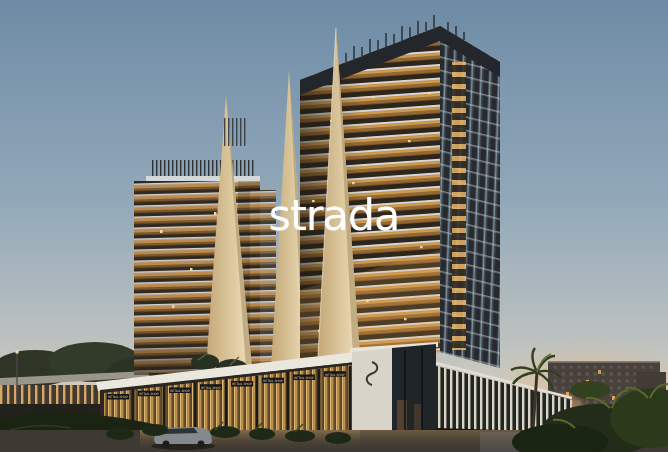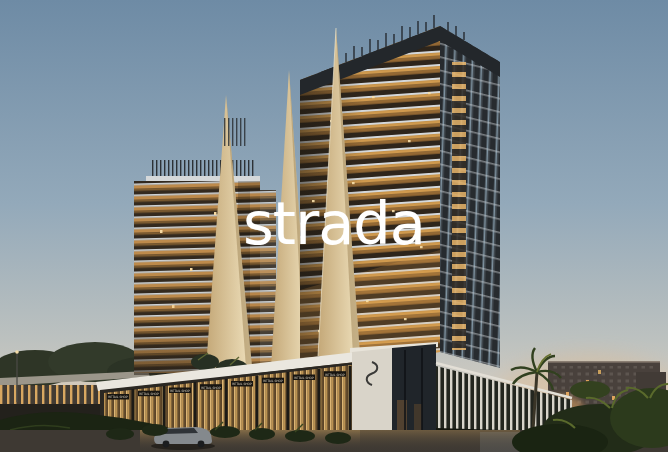--- a/index.html
+++ b/index.html
@@ -1,20 +1,20 @@
 <!DOCTYPE html>
 <html><head>
 <meta charset="utf-8">
 <style>
   html,body{margin:0;padding:0;background:#000;}
   .canvas{position:relative;width:668px;height:452px;overflow:hidden;font-family:"DejaVu Sans",sans-serif;}
   .canvas svg{position:absolute;left:0;top:0;display:block;}
   .watermark{
     position:absolute;left:0;top:194px;width:668px;text-align:center;
-    font-family:"DejaVu Sans",sans-serif;font-size:59px;font-weight:normal;
+    font-family:"DejaVu Sans",sans-serif;font-size:43px;font-weight:normal;
     letter-spacing:-1px;color:#ffffff;line-height:1;user-select:none;
     text-shadow:0 0 1px rgba(255,255,255,.35);
   }
 </style>
 </head>
 <body>
 
 <div class="canvas">
 <svg width="668" height="452" viewBox="0 0 668 452">
   <defs>

